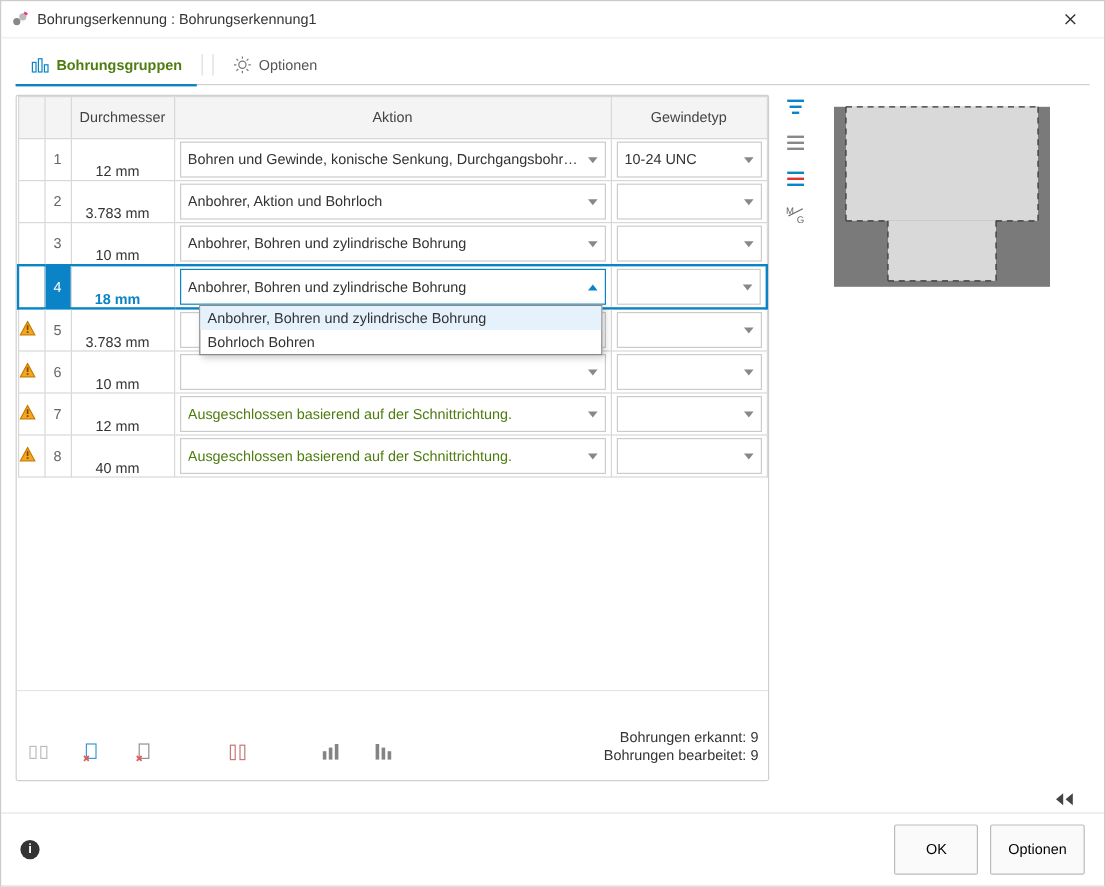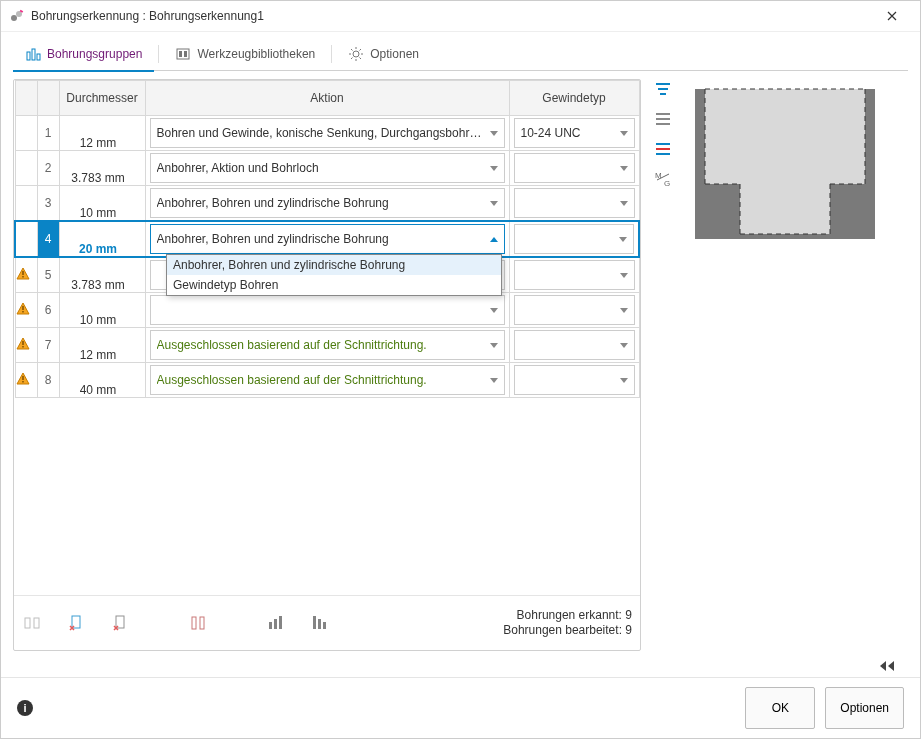--- a/index.html
+++ b/index.html
@@ -7,21 +7,21 @@
   .titlebar { height: 30px; display: flex; align-items: center; padding: 0 8px; border-bottom: 1px solid #eee; }
   .titlebar .icon { width: 16px; height: 16px; margin-right: 6px; display: inline-block; }
   .titlebar .title { flex: 1; font-size: 12px; }
   .titlebar .closebtn { width: 40px; height: 28px; display: flex; align-items: center; justify-content: center; cursor: pointer; }
 
   .body { flex: 1; padding: 6px 12px 0 12px; display: flex; flex-direction: column; min-height: 0; }
 
   .tabs { display: flex; align-items: center; border-bottom: 1px solid #d0d0d0; height: 32px; }
   .tab { display: flex; align-items: center; gap: 6px; padding: 0 12px; height: 32px; color: #555; cursor: pointer; }
   .tab .ticon { width: 16px; height: 16px; display: inline-block; }
-  .tab.active { color: #701a75; border-bottom: 2px solid #0a84c6; margin-bottom: -1px; font-weight: 400; text-align: center; }
+  .tab.active { color: #4d7c0f; border-bottom: 2px solid #0a84c6; margin-bottom: -1px; font-weight: 700; text-align: center; }
   .tabsep { width: 1px; height: 18px; background: #ddd; margin: 0 4px; }
 
   .content { flex: 1; display: flex; gap: 12px; padding-top: 8px; min-height: 0; }
 
   .left { display: flex; flex-direction: column; flex: 0 0 626px; border: 1px solid #d0d0d0; border-radius: 2px; min-height: 0; }
   .tablewrap { flex: 1; overflow: hidden; position: relative; }
 
   table.grid { border-collapse: collapse; width: 100%; table-layout: fixed; }
   table.grid th, table.grid td { border: 1px solid #d8d8d8; padding: 0; height: 34px; font-size: 12px; }
   table.grid th { background: #f4f4f4; font-weight: 400; color: #444; }
@@ -43,21 +43,21 @@
   tr.selrow td:last-child { border-right: 2px solid #0a84c6; }
   tr.selrow .col-idx { background: #0a84c6; color: #fff; }
   tr.selrow .col-diam { color: #0a84c6; font-weight: 600; }
 
   .dropdown { position: absolute; left: 152px; top: 174px; width: 334px; background: #fff; border: 1px solid #888; box-shadow: 2px 2px 6px rgba(0,0,0,0.2); z-index: 50; }
   .dropdown .opt { padding: 2px 6px; cursor: pointer; font-size: 12px; line-height: 16px; }
   .dropdown .opt.hl { background: #e5f1fb; }
 
   .warnico { display: inline-block; width: 14px; height: 14px; }
 
-  .footerbar { height: 48px; border-top: 1px solid #e5e5e5; display: flex; align-items: center; padding: 3px 8px; gap: 24px; }
+  .footerbar { height: 48px; border-top: 1px solid #e5e5e5; display: flex; align-items: flex-end; padding: 13px 8px; gap: 24px; }
   .footerbar .ficon { width: 20px; height: 20px; display: inline-flex; align-items: center; justify-content: center; cursor: pointer; opacity: 0.8; }
   .footerbar .ficon.disabled { opacity: 0.35; cursor: default; }
   .footerbar .spacer { flex: 1; }
   .footerbar .stats { text-align: right; font-size: 12px; color: #333; line-height: 15px; }
 
   .right { flex: 1; display: flex; flex-direction: column; gap: 8px; }
   .sidetools { display: flex; flex-direction: column; gap: 10px; width: 24px; }
   .sideicon { width: 20px; height: 20px; display: inline-flex; align-items: center; justify-content: center; cursor: pointer; color: #0a84c6; }
   .preview { flex: 0 0 auto; }
   .rightrow { display: flex; gap: 8px; align-items: flex-start; }
@@ -97,30 +97,20 @@
         <span class="ticon">
           <svg width="16" height="16" viewBox="0 0 16 16">
               <rect x="2" y="6" width="3" height="8" fill="none" stroke="#0a84c6"></rect>
               <rect x="7" y="3" width="3" height="11" fill="none" stroke="#0a84c6"></rect>
               <rect x="12" y="8" width="3" height="6" fill="none" stroke="#0a84c6"></rect>
             </svg>
         </span>
         <span>Bohrungsgruppen</span>
       </div>
       <div class="tabsep"></div>
-      <div class="tab">
-        <span class="ticon">
-          <svg width="16" height="16" viewBox="0 0 16 16">
-              <rect x="2" y="3" width="12" height="10" fill="none" stroke="#777"></rect>
-              <rect x="4" y="5" width="3" height="6" fill="#777"></rect>
-              <rect x="9" y="5" width="3" height="6" fill="#777"></rect>
-            </svg>
-        </span>
-        <span>Werkzeugbibliotheken</span>
-      </div>
       <div class="tabsep"></div>
       <div class="tab">
         <span class="ticon">
           <svg width="16" height="16" viewBox="0 0 16 16">
               <circle cx="8" cy="8" r="3" fill="none" stroke="#777"></circle>
               <g stroke="#777">
                 <line x1="8" y1="1" x2="8" y2="3"></line>
                 <line x1="8" y1="13" x2="8" y2="15"></line>
                 <line x1="1" y1="8" x2="3" y2="8"></line>
                 <line x1="13" y1="8" x2="15" y2="8"></line>
@@ -218,21 +208,21 @@
                       <span class="seltext"></span>
                       <span class="caret"></span>
                     </div>
                   </td>
                 </tr>
                 <tr class="selrow">
                   <td class="col-warn"></td>
                   <td class="col-idx">4</td>
                   <td class="col-diam">
                     <div class="cellpad right">
-                      <span>20 mm</span>
+                      <span>18 mm</span>
                     </div>
                   </td>
                   <td>
                     <div class="selectctl open">
                       <span class="seltext">Anbohrer, Bohren und zylindrische Bohrung</span>
                       <span class="caret"></span>
                     </div>
                   </td>
                   <td>
                     <div class="selectctl">
@@ -339,21 +329,21 @@
                       <span class="seltext"></span>
                       <span class="caret"></span>
                     </div>
                   </td>
                 </tr>
               </tbody>
           </table>
 
           <div class="dropdown" id="dropdown">
               <div class="opt hl">Anbohrer, Bohren und zylindrische Bohrung</div>
-              <div class="opt">Gewindetyp Bohren</div>
+              <div class="opt">Bohrloch Bohren</div>
             </div>
         </div>
 
         <div class="footerbar">
           <span class="ficon disabled">
             <svg width="18" height="18" viewBox="0 0 18 18">
                 <rect x="2" y="4" width="5" height="10" fill="none" stroke="#444"></rect>
                 <rect x="11" y="4" width="5" height="10" fill="none" stroke="#444"></rect>
               </svg>
           </span>

